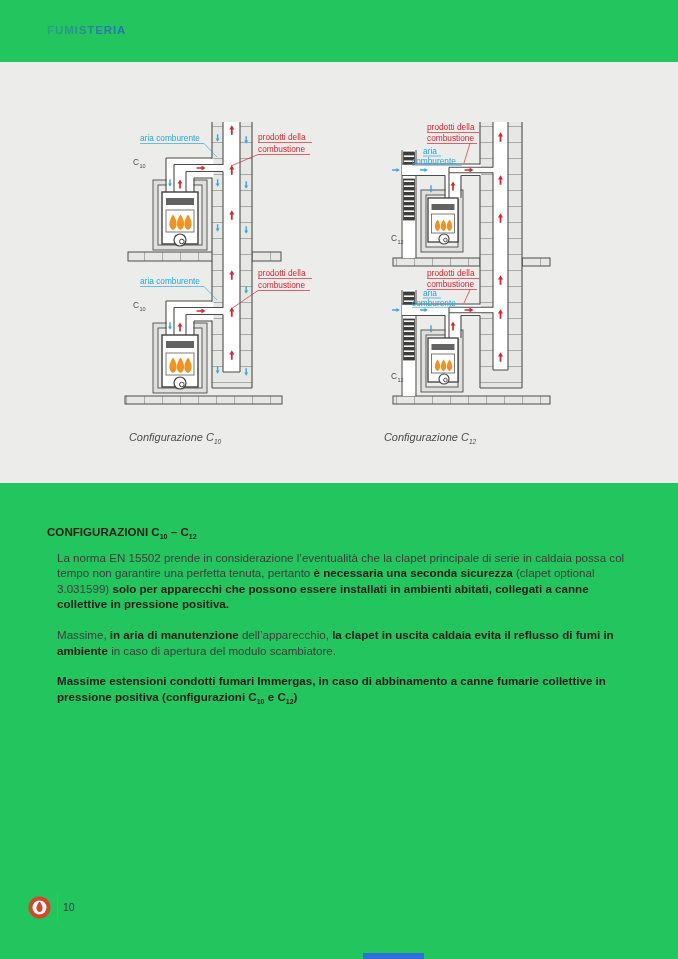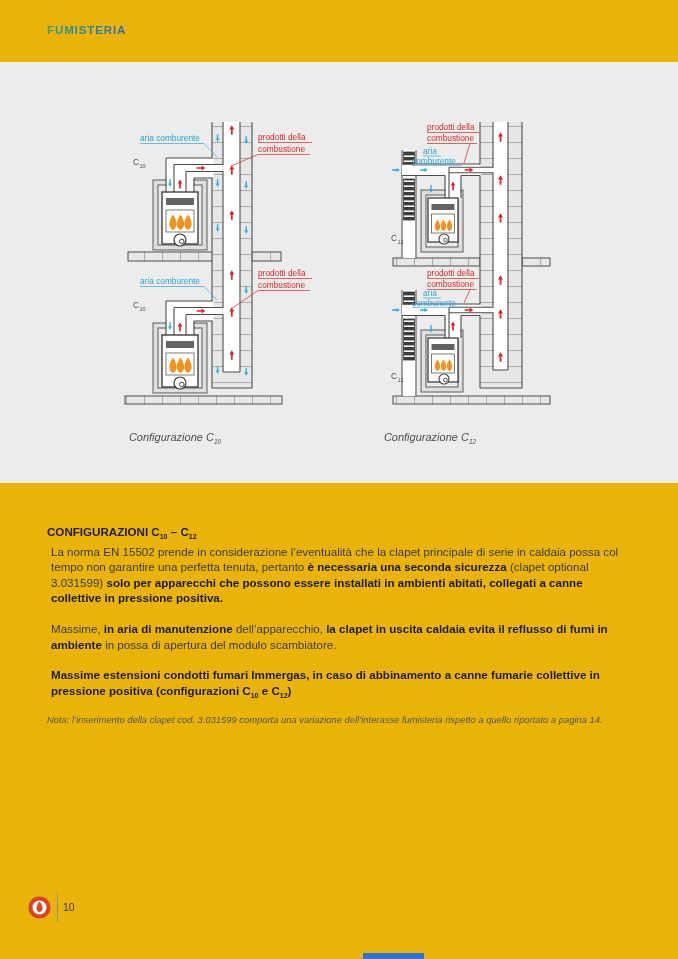--- a/index.html
+++ b/index.html
@@ -1,32 +1,32 @@
 <!DOCTYPE html>
 <html><head>
 <meta charset="utf-8">
 <style>
   html,body{margin:0;padding:0;background:#fff}
-  .page{position:relative;width:678px;height:959px;background:#eab308;overflow:hidden;
+  .page{position:relative;width:678px;height:959px;background:#22c55e;overflow:hidden;
         font-family:"Liberation Sans",sans-serif;color:#3d3d3c}
   .header-title{position:absolute;left:47px;top:24px;font-size:11.5px;font-weight:bold;
         letter-spacing:.9px;background:linear-gradient(90deg,#2aa17c,#2b6cb8);
         -webkit-background-clip:text;background-clip:text;color:transparent}
   .panel{position:absolute;left:0;top:62px;width:678px;height:421px;background:#ececea}
   .panel svg{position:absolute;left:0;top:0;display:block}
   .caption{position:absolute;top:431px;width:160px;text-align:center;font-size:11px;
         font-style:italic;color:#4c4c4b}
   .caption sub{font-size:6.5px;line-height:0}
   .lab{font-size:8.3px;font-family:"Liberation Sans",sans-serif}
   .labsub{font-size:5.5px;font-family:"Liberation Sans",sans-serif}
   .lbl-blue{fill:#2ba3da}.lbl-red{fill:#d7282f}.lbl-dark{fill:#4b4b4b}
   .content{position:absolute;left:47px;top:524px;width:588px;font-size:11.6px;
         line-height:15.6px;color:#3d3d3c}
   .content h2{margin:0;font-size:11.6px;line-height:15.6px;color:#1d1d1d;font-weight:bold}
-  .content p{margin:4px}
+  .content p{margin:10px}
   .content .mt{margin-top:15px}
   .content .b{font-weight:bold;color:#1d1d1d}
   .content sub{font-size:7px;line-height:0}
   .note{margin-top:16px;font-size:9.4px;line-height:12.8px;font-style:italic;color:#555}
   .logo{position:absolute;left:27px;top:895px}
   .fdiv{position:absolute;left:57px;top:893px;width:1px;height:29px;background:#8f8f8f}
   .pagenum{position:absolute;left:63px;top:901px;font-size:10.5px;color:#3d3d3c}
   .accent{position:absolute;left:363px;top:953px;width:61px;height:6px;background:#2e6fd8}
 </style>
 </head>
@@ -262,24 +262,23 @@
   <div class="caption" style="left:95px">
     <span>Configurazione C</span><sub>10</sub>
   </div>
   <div class="caption" style="left:350px">
     <span>Configurazione C</span><sub>12</sub>
   </div>
 
   <main class="content">
     <h2><span class="b">CONFIGURAZIONI C</span><sub class="b">10</sub><span class="b"> – C</span><sub class="b">12</sub></h2>
     <p><span>La norma EN 15502 prende in considerazione l’eventualità che la clapet principale di serie in caldaia possa col tempo non garantire una perfetta tenuta, pertanto </span><span class="b">è necessaria una seconda sicurezza</span><span> (clapet optional 3.031599) </span><span class="b">solo per apparecchi che possono essere installati in ambienti abitati, collegati a canne collettive in pressione positiva.</span></p>
-    <p class="mt"><span>Massime, </span><span class="b">in aria di manutenzione</span><span> dell’apparecchio, </span><span class="b">la clapet in uscita caldaia evita il reflusso di fumi in ambiente</span><span> in possa di apertura del modulo scambiatore.</span></p>
+    <p class="mt"><span>Massime, </span><span class="b">in aria di manutenzione</span><span> dell’apparecchio, </span><span class="b">la clapet in uscita caldaia evita il reflusso di fumi in ambiente</span><span> in caso di apertura del modulo scambiatore.</span></p>
     <p class="mt"><span class="b">Massime estensioni condotti fumari Immergas, in caso di abbinamento a canne fumarie collettive in pressione positiva (configurazioni C</span><sub class="b">10</sub><span class="b"> e C</span><sub class="b">12</sub><span class="b">)</span></p>
     <div class="note">
-      <div>Nota: l’inserimento della clapet cod. 3.031599 comporta una variazione dell’interasse fumisteria rispetto a quello riportato a pagina 14.</div>
     </div>
   </main>
 
   <svg class="logo" width="25" height="25" viewBox="0 0 25 25">
     <circle cx="12.5" cy="12.5" r="11" fill="#d8432a"></circle>
     <circle cx="12.5" cy="12.5" r="7" fill="#fff"></circle>
     <path d="M12.5,6.4 C14.4,9 15.6,10.9 15.6,13 C15.6,15.4 14.2,16.9 12.5,16.9 C10.8,16.9 9.4,15.4 9.4,13 C9.4,10.9 10.6,9 12.5,6.4 Z" fill="#d8432a"></path>
   </svg>
   <div class="fdiv"></div>
   <div class="pagenum">10</div>

